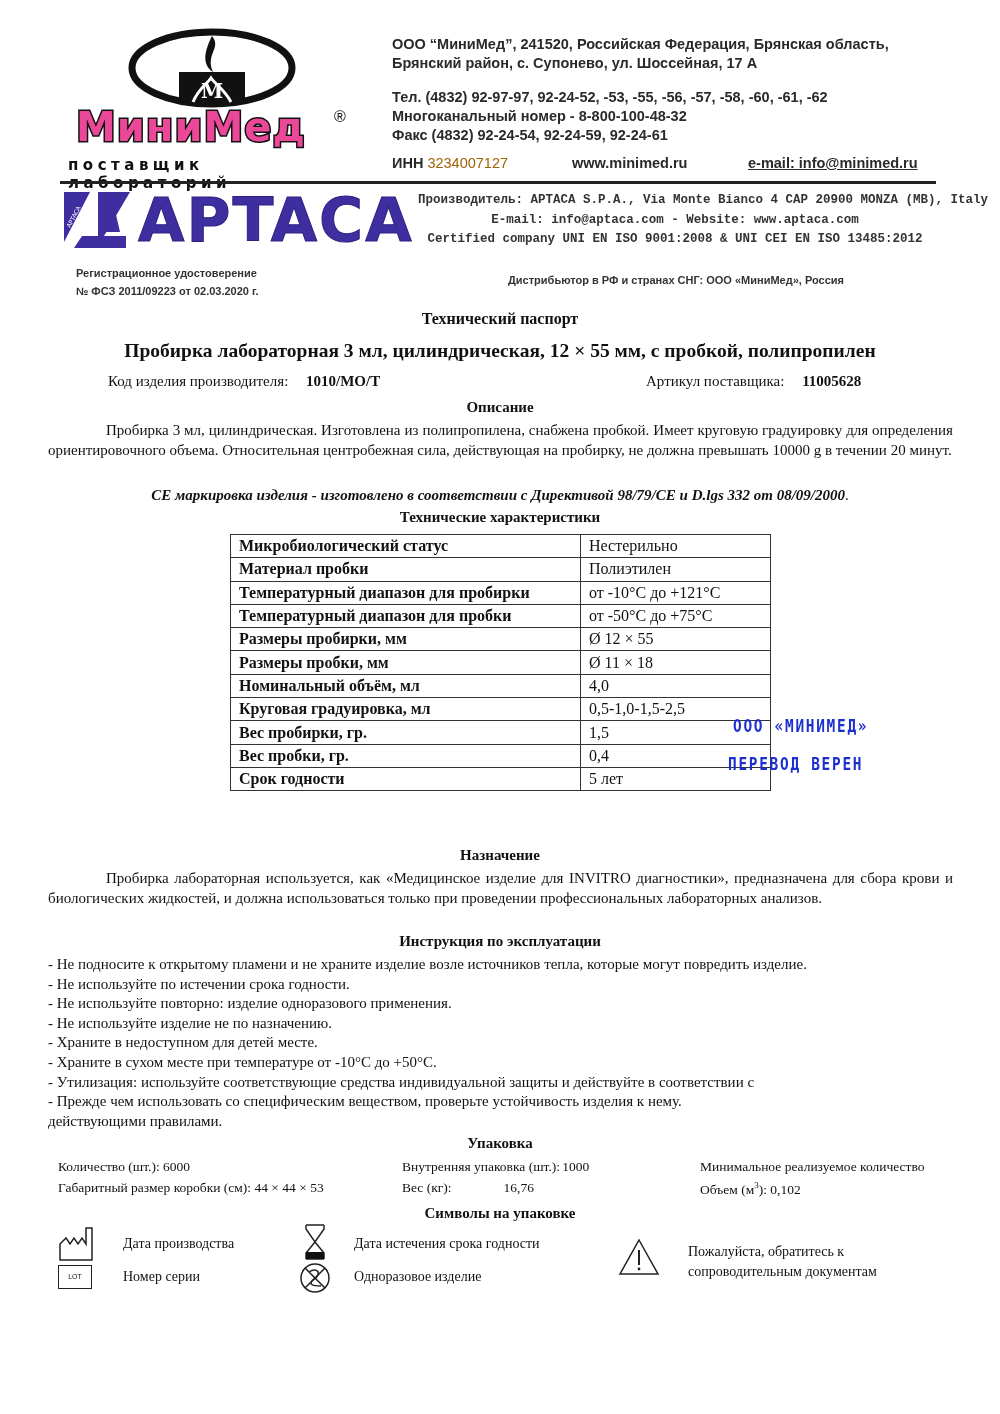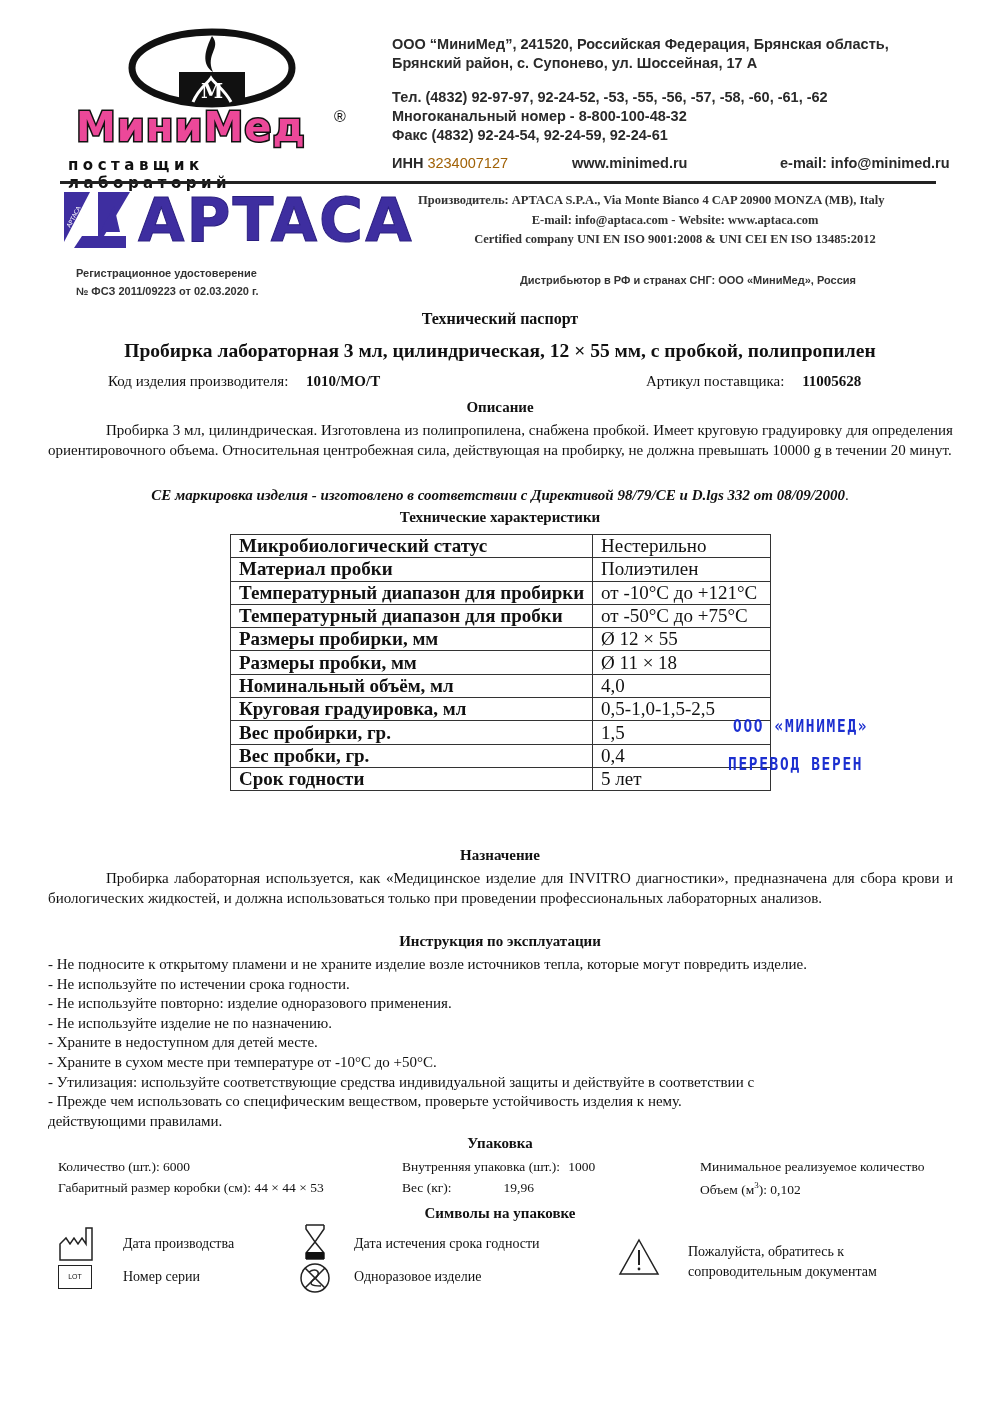--- a/index.html
+++ b/index.html
@@ -8,29 +8,29 @@
   .abs { position:absolute; }
   .sans { font-family:"Liberation Sans", sans-serif; }
   
   .hdr-line { font-family:"Liberation Sans", sans-serif; font-weight:bold; font-size:14.5px; color:#2a2a2a; line-height:19px; white-space:nowrap; }
   .logo-mm-word { font-family:"DejaVu Sans", sans-serif; font-weight:bold; font-size:40px; letter-spacing:1px; color:#ec4899;
                   -webkit-text-stroke:3px #111; paint-order:stroke fill; }
   .logo-tag { font-family:"DejaVu Sans", sans-serif; font-weight:bold; font-size:15px; letter-spacing:4.5px; color:#111; }
   .rule { position:absolute; left:60px; width:876px; height:3px; background:#222; top:181px; }
   .aptaca-word { font-family:"DejaVu Sans", sans-serif; font-weight:bold; font-size:60px; color:#3e2ea0; letter-spacing:2px; line-height:60px;
                  -webkit-text-stroke:1px #2b1f80; }
-  .mfr { font-family:Liberation Serif, serif; font-weight:bold; font-size:12.5px; color:#333; line-height:20px; white-space:nowrap; }
+  .mfr { font-family:Liberation Mono, monospace; font-weight:bold; font-size:12.5px; color:#333; line-height:20px; white-space:nowrap; }
   .reg { font-family:"Liberation Sans", sans-serif; font-weight:bold; font-size:11px; color:#333; line-height:18px; }
   
   .center { text-align:center; left:0; width:1000px; }
   .h-sec { font-weight:bold; font-size:15px; }
   .title { font-weight:bold; font-size:19.5px; }
   .p { font-size:15px; line-height:20px; text-align:justify; }
   .p .indent { display:inline-block; width:58px; }
-  table.spec { position:absolute; left:230px; top:534px; width:541px; border-collapse:collapse; font-size:19px; }
+  table.spec { position:absolute; left:230px; top:534px; width:541px; border-collapse:collapse; font-size:16px; }
   table.spec td { border:1px solid #333; height:22.3px; padding:0 8px; line-height:22px; white-space:nowrap; }
   table.spec td.k { font-weight:bold; width:333px; }
   .stamp { font-family:"DejaVu Sans Mono", monospace; font-weight:bold; color:#1c2fd0; font-size:17px; letter-spacing:2px; transform:scaleX(0.85); transform-origin:left; white-space:nowrap; }
   .li { font-size:15px; line-height:19.6px; }
   .pk { font-size:13.5px; white-space:nowrap; }
   .sym-label { font-size:14px; white-space:nowrap; }
   svg { display:block; }
 </style>
 </head>
 <body>
@@ -54,21 +54,21 @@
   <div style="height:15px"></div>
   <div class="hdr-line">Тел. (4832) 92-97-97, 92-24-52, -53, -55, -56, -57, -58, -60, -61, -62</div>
   <div class="hdr-line">Многоканальный номер - 8-800-100-48-32</div>
   <div class="hdr-line">Факс (4832) 92-24-54, 92-24-59, 92-24-61</div>
 </div>
 <div class="abs hdr-line" style="left:392px;top:154px;">
   <span>ИНН</span>
   <span style="font-weight:normal;color:#a16207;">3234007127</span>
 </div>
 <div class="abs hdr-line" style="left:572px;top:154px;">www.minimed.ru</div>
-<div class="abs hdr-line" style="left:780px;top:154px;">e-mail: info@minimed.ru</div>
+<div class="abs hdr-line" style="left:748px;top:154px;text-decoration:underline;">e-mail: info@minimed.ru</div>
 
 <div class="rule"></div>
 
 <div class="abs" style="left:64px;top:190px;width:340px;height:62px;">
   <svg class="abs" style="left:0;top:2px;" width="68" height="58" viewBox="0 0 68 58">
     <polygon points="0,0 26,0 0,50" fill="#3e2ea0"></polygon>
     <polygon points="34,0 66,0 66,44 34,44" fill="#3e2ea0"></polygon>
     <polygon points="40,44 66,0 66,44" fill="#fff"></polygon>
     <polygon points="10,56 62,56 62,44 18,44" fill="#3e2ea0"></polygon>
     <polygon points="36,40 50,14 56,40" fill="#3e2ea0"></polygon>
@@ -78,21 +78,21 @@
 </div>
 
 <div class="abs mfr" style="left:418px;top:190px;">Производитель: APTACA S.P.A., Via Monte Bianco 4 CAP 20900 MONZA (MB), Italy</div>
 <div class="abs mfr" style="left:418px;top:210px;width:514px;text-align:center;">E-mail: info@aptaca.com - Website: www.aptaca.com</div>
 <div class="abs mfr" style="left:418px;top:229px;width:514px;text-align:center;">Certified company UNI EN ISO 9001:2008 &amp; UNI CEI EN ISO 13485:2012</div>
 
 <div class="abs reg" style="left:76px;top:264px;">
   <div>Регистрационное удостоверение</div>
   <div>№ ФСЗ 2011/09223 от 02.03.2020 г.</div>
 </div>
-<div class="abs reg" style="left:508px;top:271px;margin-left:12px;">Дистрибьютор в РФ и странах СНГ: ООО «МиниМед», Россия</div>
+<div class="abs reg" style="left:508px;top:271px;">Дистрибьютор в РФ и странах СНГ: ООО «МиниМед», Россия</div>
 
 <div class="abs center h-sec" style="top:310px;font-size:16px;">Технический паспорт</div>
 <div class="abs center title" style="top:340px;">Пробирка лабораторная 3 мл, цилиндрическая, 12 × 55 мм, с пробкой, полипропилен</div>
 
 <div class="abs" style="left:108px;top:373px;font-size:15px;white-space:nowrap;">
   <span>Код изделия производителя:</span>
   <span style="font-weight:bold;margin-left:14px;">1010/MO/T</span>
 </div>
 <div class="abs" style="left:646px;top:373px;font-size:15px;white-space:nowrap;">
   <span>Артикул поставщика:</span>
@@ -176,28 +176,28 @@
     <div class="li">- Утилизация: используйте соответствующие средства индивидуальной защиты и действуйте в соответствии с</div>
     <div class="li">- Прежде чем использовать со специфическим веществом, проверьте устойчивость изделия к нему.</div>
     <div class="li">действующими правилами.</div>
   </div>
 
 <div class="abs center h-sec" style="top:1135px;">Упаковка</div>
 <div class="abs pk" style="left:58px;top:1159px;">
   <span>Количество (шт.):</span> <span>6000</span>
 </div>
 <div class="abs pk" style="left:402px;top:1159px;">
-  <span>Внутренняя упаковка (шт.):</span><span style="margin-left:8px;">1000</span>
+  <span>Внутренняя упаковка (шт.):</span><span style="margin-left:2px;">1000</span>
 </div>
 <div class="abs pk" style="left:700px;top:1159px;">Минимальное реализуемое количество</div>
 <div class="abs pk" style="left:58px;top:1180px;">
   <span>Габаритный размер коробки (см):</span> <span>44 × 44 × 53</span>
 </div>
 <div class="abs pk" style="left:402px;top:1180px;">
-  <span>Вес (кг):</span><span style="margin-left:52px;">19,96</span>
+  <span>Вес (кг):</span><span style="margin-left:52px;">16,76</span>
 </div>
 <div class="abs pk" style="left:700px;top:1180px;">
   <span>Объем (м</span><sup style="font-size:9px;">3</sup><span>):</span> <span>0,102</span>
 </div>
 
 <div class="abs center h-sec" style="top:1205px;">Символы на упаковке</div>
 
 <svg class="abs" style="left:58px;top:1226px;" width="36" height="36" viewBox="0 0 36 36">
   <path d="M2 34 V18 L8 12 L12 18 L16 12 L20 18 L24 12 L28 18 V2 H34 V34 Z" fill="none" stroke="#222" stroke-width="1.5"></path>
 </svg>

